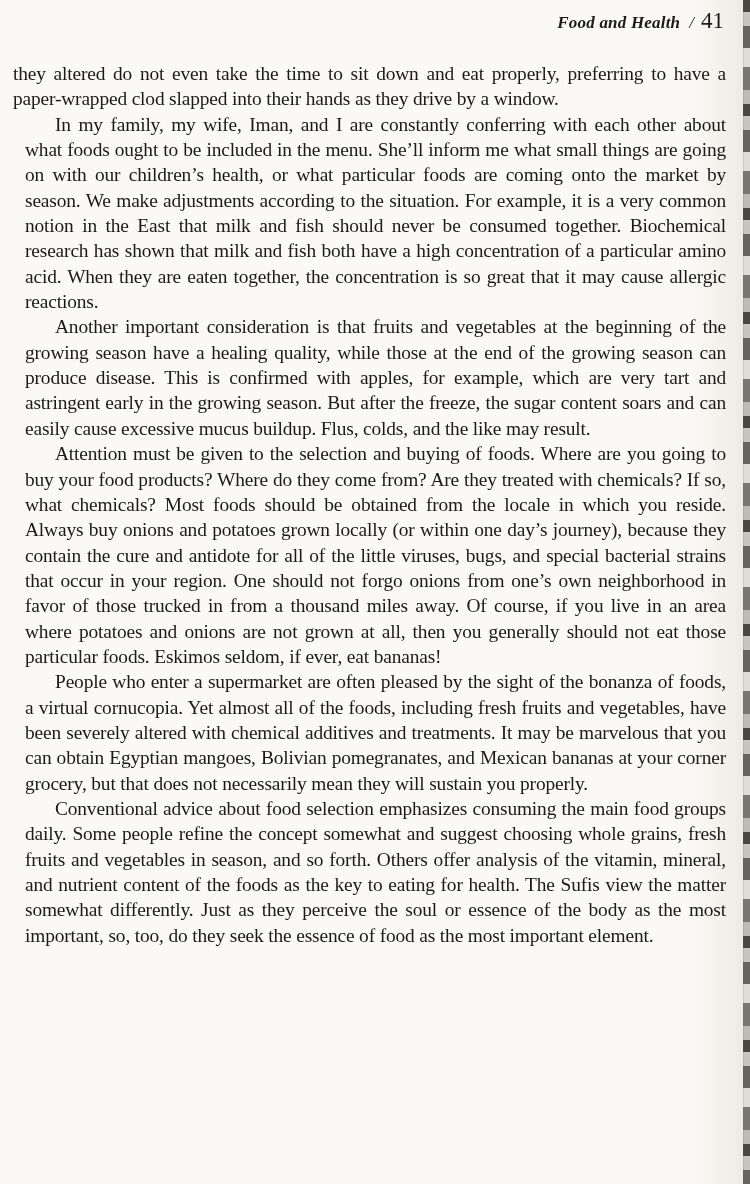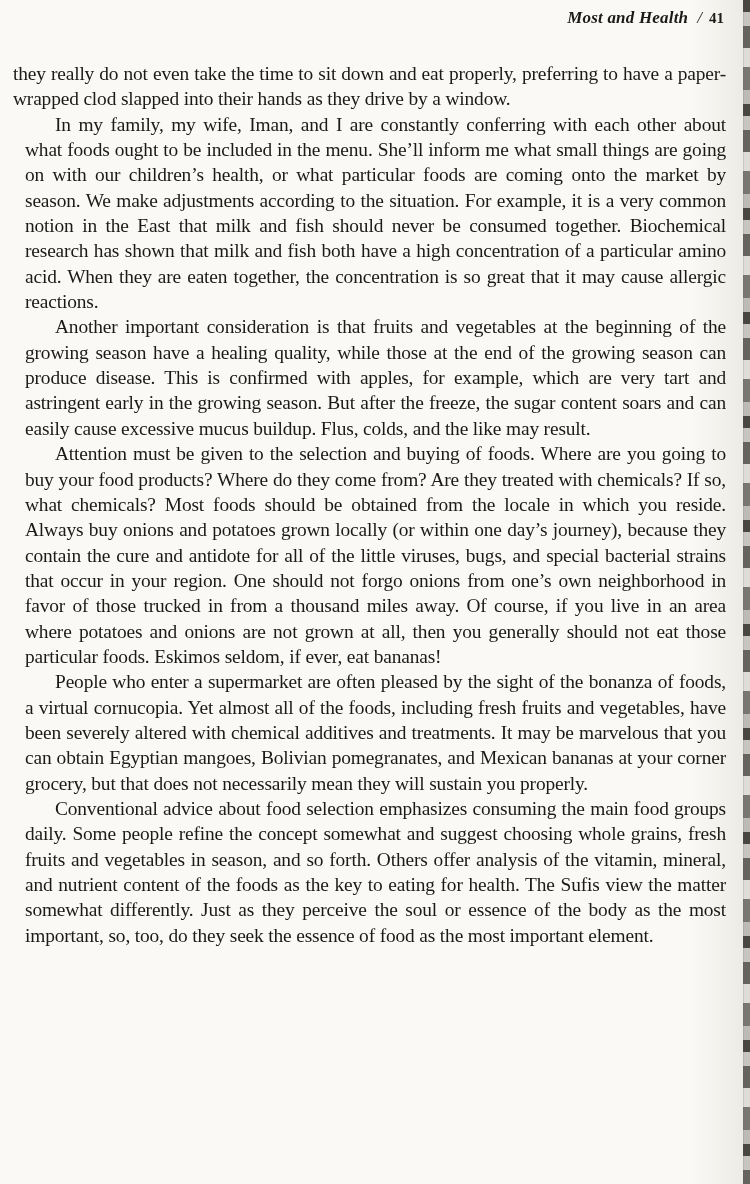--- a/index.html
+++ b/index.html
@@ -38,22 +38,22 @@
     letter-spacing: 0.2px;
   }
   .header-separator {
     font-style: italic;
     font-weight: normal;
     margin: 0 7px 0 9px;
     color: #2a2824;
   }
   .page-number {
     font-style: normal;
-    font-weight: bold;
-    font-size: 15px;
+    font-weight: normal;
+    font-size: 23px;
   }
   .page-body {
     position: absolute;
     top: 61px;
     left: 13px;
     right: 24px;
     text-align: justify;
     font-size: 19.4px;
     line-height: 25.35px;
     letter-spacing: -0.15px;
@@ -83,25 +83,25 @@
     );
     border-left: 1px solid rgba(90,85,78,0.15);
   }
 </style>
 </head>
 <body>
 
 <div class="page">
 
   <div class="page-header">
-    <span class="running-title">Most and Health</span><span class="header-separator">/</span><span class="page-number">41</span>
+    <span class="running-title">Food and Health</span><span class="header-separator">/</span><span class="page-number">41</span>
   </div>
 
   <div class="page-body" id="page-body">
-      <p class="">they really do not even take the time to sit down and eat properly, preferring to have a paper-wrapped clod slapped into their hands as they drive by a window.</p>
+      <p class="">they altered do not even take the time to sit down and eat properly, preferring to have a paper-wrapped clod slapped into their hands as they drive by a window.</p>
       <p class="indent">In my family, my wife, Iman, and I are constantly conferring with each other about what foods ought to be included in the menu. She’ll inform me what small things are going on with our children’s health, or what particular foods are coming onto the market by season. We make adjustments according to the situation. For example, it is a very common notion in the East that milk and fish should never be consumed together. Biochemical research has shown that milk and fish both have a high concentration of a particular amino acid. When they are eaten together, the concentration is so great that it may cause allergic reactions.</p>
       <p class="indent">Another important consideration is that fruits and vegetables at the beginning of the growing season have a healing quality, while those at the end of the growing season can produce disease. This is confirmed with apples, for example, which are very tart and astringent early in the growing season. But after the freeze, the sugar content soars and can easily cause excessive mucus buildup. Flus, colds, and the like may result.</p>
       <p class="indent">Attention must be given to the selection and buying of foods. Where are you going to buy your food products? Where do they come from? Are they treated with chemicals? If so, what chemicals? Most foods should be obtained from the locale in which you reside. Always buy onions and potatoes grown locally (or within one day’s journey), because they contain the cure and antidote for all of the little viruses, bugs, and special bacterial strains that occur in your region. One should not forgo onions from one’s own neighborhood in favor of those trucked in from a thousand miles away. Of course, if you live in an area where potatoes and onions are not grown at all, then you generally should not eat those particular foods. Eskimos seldom, if ever, eat bananas!</p>
       <p class="indent">People who enter a supermarket are often pleased by the sight of the bonanza of foods, a virtual cornucopia. Yet almost all of the foods, including fresh fruits and vegetables, have been severely altered with chemical additives and treatments. It may be marvelous that you can obtain Egyptian mangoes, Bolivian pomegranates, and Mexican bananas at your corner grocery, but that does not necessarily mean they will sustain you properly.</p>
       <p class="indent">Conventional advice about food selection emphasizes consuming the main food groups daily. Some people refine the concept somewhat and suggest choosing whole grains, fresh fruits and vegetables in season, and so forth. Others offer analysis of the vitamin, mineral, and nutrient content of the foods as the key to eating for health. The Sufis view the matter somewhat differently. Just as they perceive the soul or essence of the body as the most important, so, too, do they seek the essence of food as the most important element.</p>
     </div>
 
   <div class="scan-edge"></div>
 
 </div>

